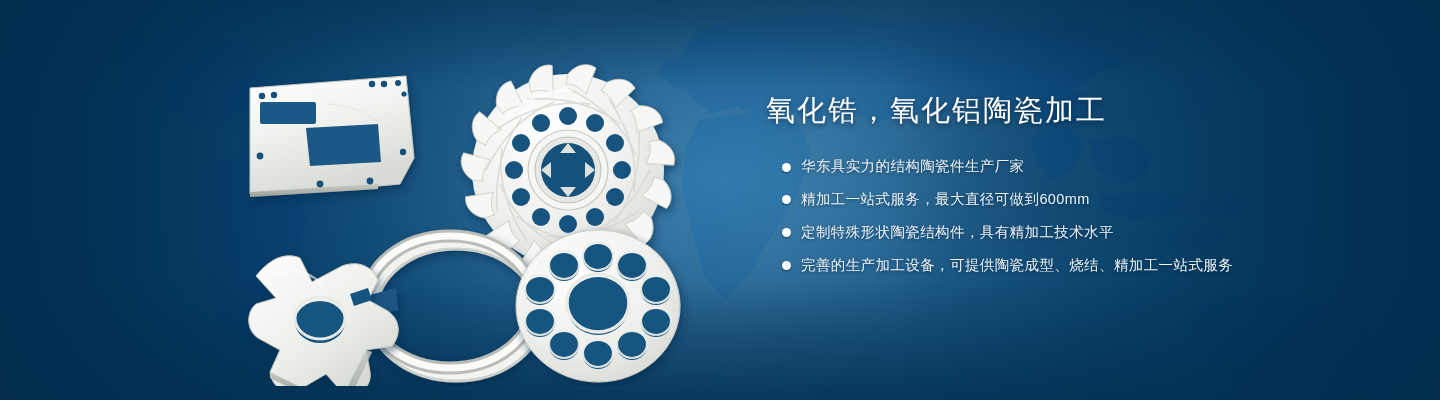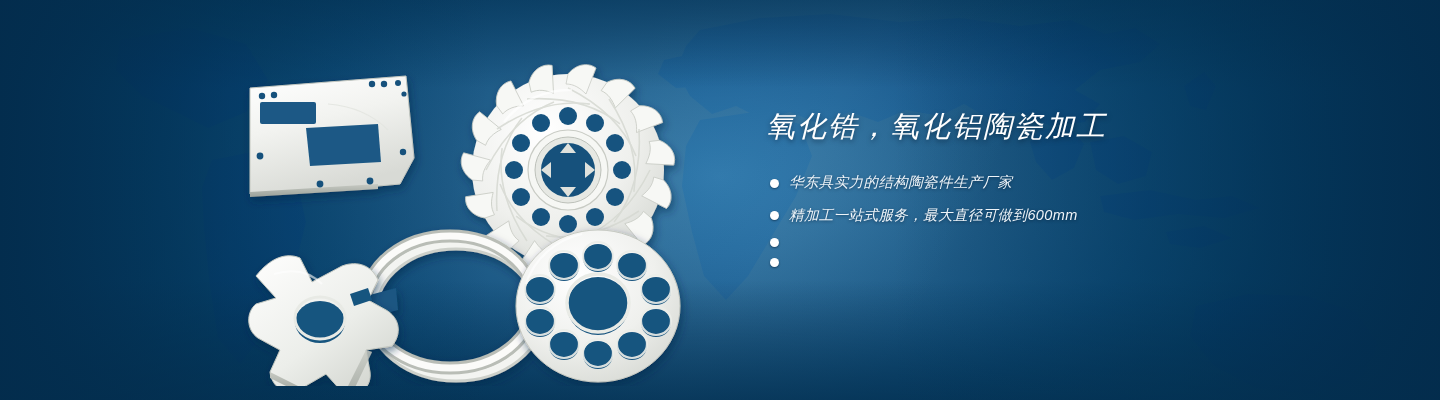--- a/index.html
+++ b/index.html
@@ -31,27 +31,27 @@
   .bg-sheen{
     position:absolute;inset:0;
     background:linear-gradient(118deg, rgba(255,255,255,0) 40%, rgba(160,210,240,.055) 54%, rgba(255,255,255,0) 66%);
   }
 
   
   .parts{position:absolute;left:228px;top:34px;width:480px;height:352px;}
   .parts svg{width:100%;height:100%;display:block;}
 
   
-  .copy{position:absolute;left:766px;top:108px;width:600px;font-style:italic;}
+  .copy{position:absolute;left:766px;top:92px;width:600px;}
   .headline{
     color:#ffffff;font-size:29px;line-height:1.25;font-weight:normal;
     letter-spacing:2px;margin:0 0 28px 0;white-space:nowrap;
     text-shadow:0 2px 5px rgba(0,20,40,.55);
   }
-  .bullets{list-style:none;margin:4px;padding:0;}
+  .bullets{list-style:none;margin:16px;padding:0;}
   .bullet{display:flex;align-items:center;margin-bottom:11px;}
   .dot{
     width:9px;height:9px;border-radius:50%;background:#ffffff;
     flex:0 0 9px;margin-right:10px;
     box-shadow:0 1px 2px rgba(0,20,40,.5);
   }
   .btext{
     color:#eef4f9;font-size:14.5px;line-height:1.5;letter-spacing:.4px;white-space:nowrap;
     text-shadow:0 1px 3px rgba(0,20,40,.5);
   }
@@ -279,20 +279,22 @@
       <li class="bullet">
         <span class="dot"></span>
         <span class="btext">华东具实力的结构陶瓷件生产厂家</span>
       </li>
       <li class="bullet">
         <span class="dot"></span>
         <span class="btext">精加工一站式服务，最大直径可做到600mm</span>
       </li>
       <li class="bullet">
         <span class="dot"></span>
+        <span class="btext">定制特殊形状陶瓷结构件，具有精加工技术水平</span>
       </li>
       <li class="bullet">
         <span class="dot"></span>
+        <span class="btext">完善的生产加工设备，可提供陶瓷成型、烧结、精加工一站式服务</span>
       </li>
     </ul>
   </div>
 
 </div>
 
 </body></html>

